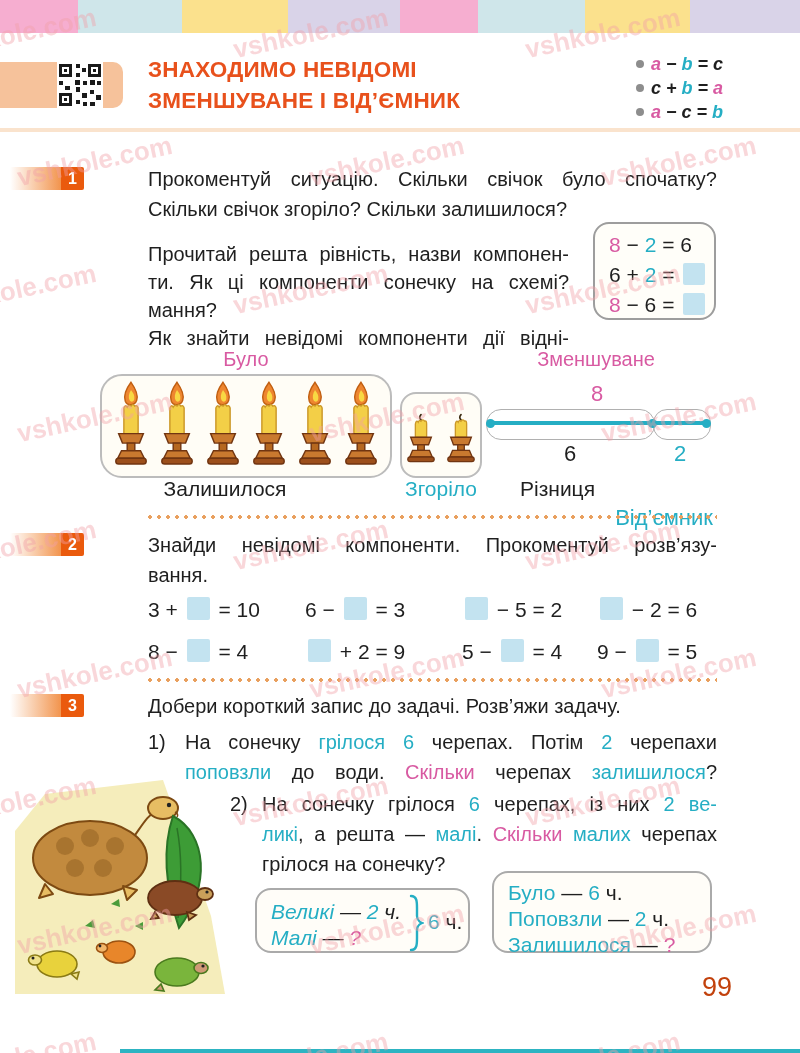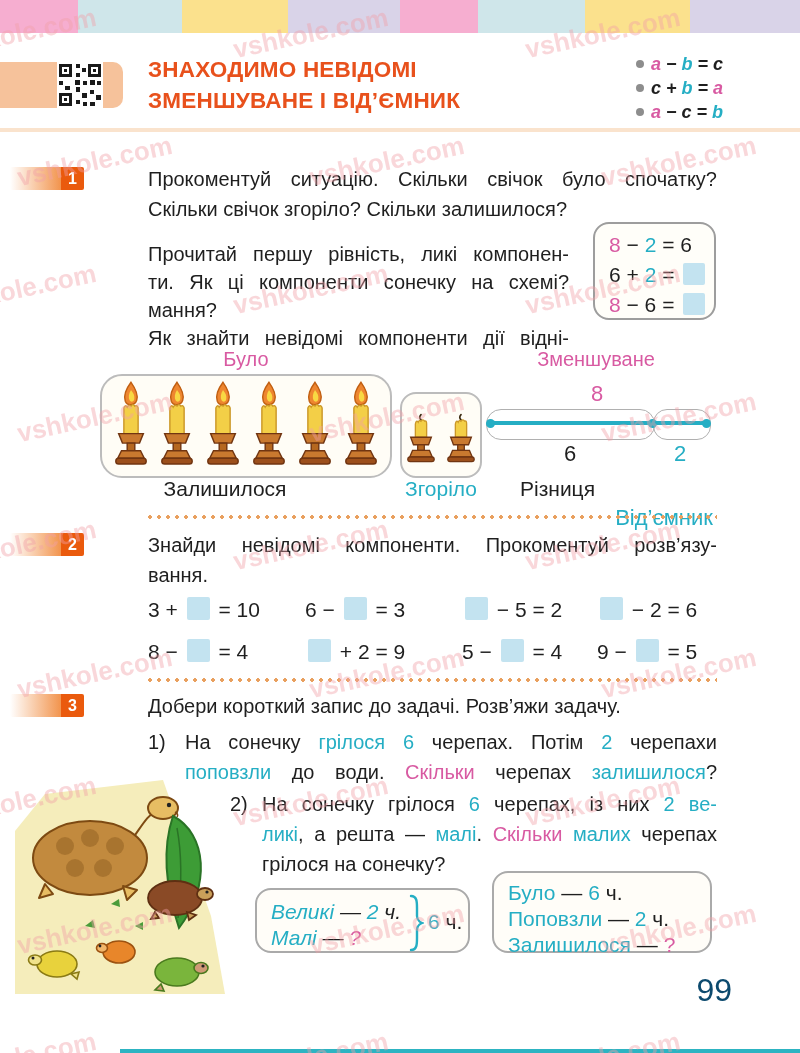--- a/index.html
+++ b/index.html
@@ -53,21 +53,21 @@
   .eq .sq{width:23px;height:23px;}
   
   .prefix{position:absolute;z-index:2;font-size:20px;line-height:30px;color:#1f1f1f;}
   .note-box{position:absolute;border:2px solid #aaaaaa;border-radius:16px;background:#fffdf8;z-index:2;box-sizing:border-box;}
   .note1{left:255px;top:888px;width:215px;height:65px;padding:9px 0 0 14px;font-style:italic;}
   .note2{left:492px;top:871px;width:220px;height:82px;padding:7px 0 0 14px;}
   .note-row{font-size:21px;line-height:26px;white-space:nowrap;}
   .brace{position:absolute;left:408px;top:894px;z-index:3;}
   .brace-val{position:absolute;left:428px;top:910px;z-index:3;font-size:21px;white-space:nowrap;}
   .turtles{position:absolute;left:15px;top:776px;z-index:1;}
-  .pagenum{position:absolute;left:640px;top:972px;width:92px;text-align:right;font-size:32px;color:#0c4a6e;z-index:2;}
+  .pagenum{position:absolute;left:640px;top:972px;width:92px;text-align:right;font-size:27px;color:#c2410c;z-index:2;}
   .bottom-teal{position:absolute;left:120px;top:1049px;width:680px;height:4px;background:#2db4c2;z-index:2;}
 </style>
 </head>
 <body>
 
 <div class="page">
 
   <div id="strip">
       <div style="width: 78px; background: rgb(246, 174, 208);"></div>
       <div style="width: 104px; background: rgb(207, 230, 234);"></div>
@@ -140,21 +140,21 @@
 
   <div class="badge" style="top:167px">
     <div class="badge-grad"></div>
     <div class="badge-num">1</div>
   </div>
   <div class="lines" style="left:148px;top:164px;width:569px">
       <div class="line just"><span class="c-dark">Прокоментуй ситуацію. Скільки свічок було спочатку?</span></div>
       <div class="line"><span class="c-dark">Скільки свічок згоріло? Скільки залишилося?</span></div>
     </div>
   <div class="lines" style="left:148px;top:240px;width:421px;--lh:28px">
-      <div class="line just" style="line-height: 28px;"><span class="c-dark">Прочитай першу рівність, ликі компонен-</span></div>
+      <div class="line just" style="line-height: 28px;"><span class="c-dark">Прочитай решта рівність, назви компонен-</span></div>
       <div class="line just" style="line-height: 28px;"><span class="c-dark">ти. Як ці компоненти сонечку на схемі?</span></div>
       <div class="line" style="line-height: 28px;"><span class="c-dark">мання?</span></div>
       <div class="line just" style="line-height: 28px;"><span class="c-dark">Як знайти невідомі компоненти дії відні-</span></div>
     </div>
 
   <div class="eqbox">
     <div class="row"><span class="c-pink">8</span><span class="c-dark"> − </span><span class="c-teal">2</span><span class="c-dark"> = </span><span class="c-dark">6</span></div>
     <div class="row"><span class="c-dark">6 + </span><span class="c-teal">2</span><span class="c-dark"> = </span><span class="sq"></span></div>
     <div class="row"><span class="c-pink">8</span><span class="c-dark"> − 6 = </span><span class="sq"></span></div>
   </div>

